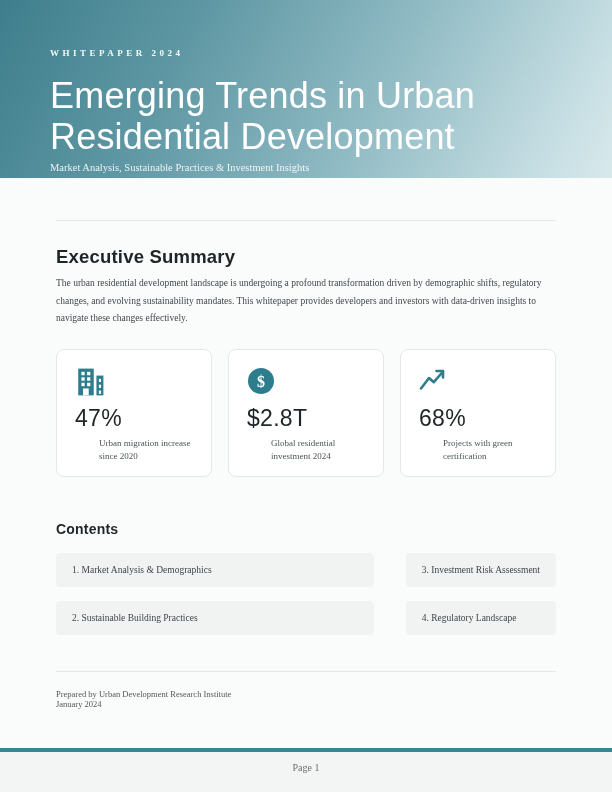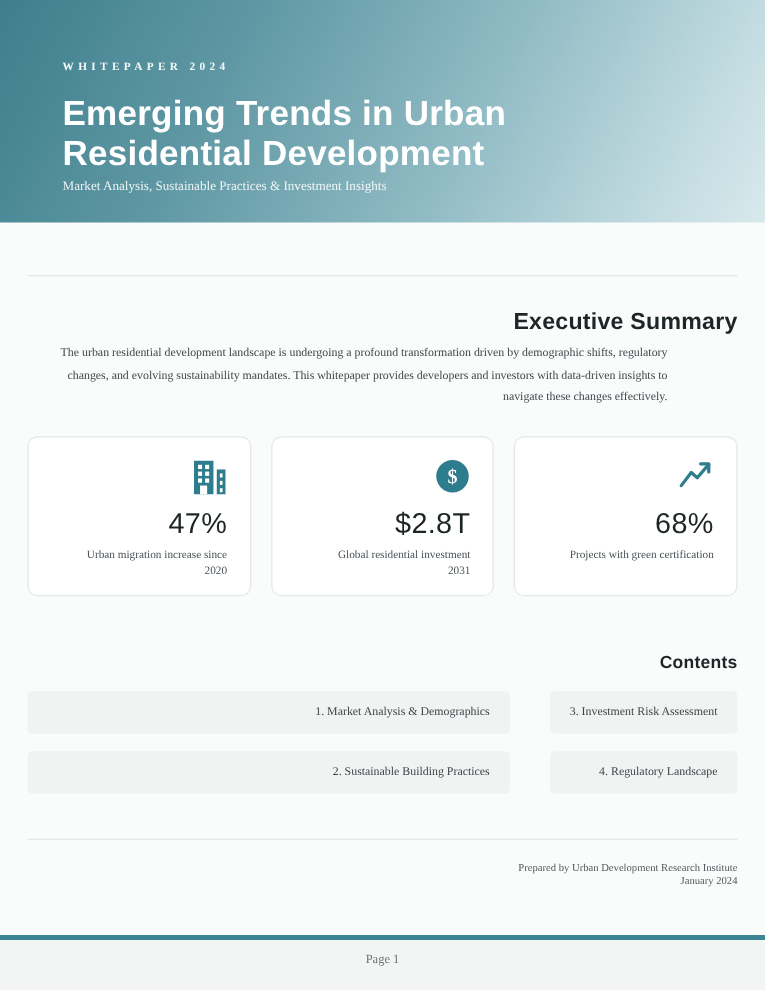--- a/index.html
+++ b/index.html
@@ -25,36 +25,36 @@
   }
   .kicker {
     font-size: 9px;
     font-weight: bold;
     letter-spacing: 3.5px;
     font-family: "Liberation Serif", serif;
     color: rgba(255,255,255,0.95);
   }
   .hero-title {
     margin-top: 17px;
-    font-size: 28px;
+    font-size: 36px;
     line-height: 1.14;
-    font-weight: bold;
+    font-weight: normal;
     letter-spacing: 0.2px;
     max-width: 480px;
     color: #ffffff;
   }
   .hero-subtitle {
     margin-top: 5px;
     font-family: "Liberation Serif", serif;
     font-size: 10.5px;
     color: rgba(255,255,255,0.88);
   }
 
   
-  .content { padding: 0 22px; text-align: right; }
+  .content { padding: 0 56px; }
   .top-divider {
     margin-top: 42px;
     border-top: 1px solid #e4e7e7;
   }
   .exec-heading {
     margin-top: 25px;
     font-size: 18.5px;
     font-weight: bold;
     color: #1e2527;
     letter-spacing: 0.2px;
@@ -206,21 +206,21 @@
       </div>
 
       <div class="stat-card">
         <div class="stat-icon">
           <svg width="28" height="28" viewBox="0 0 28 28" xmlns="http://www.w3.org/2000/svg">
             <circle cx="14" cy="14" r="13" fill="#2e7d8c"></circle>
             <text x="14" y="19.5" text-anchor="middle" font-family="Liberation Serif, serif" font-size="16" font-weight="bold" fill="#ffffff">$</text>
           </svg>
         </div>
         <div class="stat-value">$2.8T</div>
-        <div class="stat-label">Global residential investment 2031</div>
+        <div class="stat-label">Global residential investment 2024</div>
       </div>
 
       <div class="stat-card">
         <div class="stat-icon">
           <svg width="28" height="26" viewBox="0 0 28 24" xmlns="http://www.w3.org/2000/svg">
             <path d="M2 20.5 L10 10 L14.8 14.2 L24 3.5" fill="none" stroke="#2e7d8c" stroke-width="2.6" stroke-linecap="round" stroke-linejoin="round"></path>
             <path d="M17.5 3 L24 3 L24 9.5" fill="none" stroke="#2e7d8c" stroke-width="2.6" stroke-linecap="round" stroke-linejoin="round"></path>
           </svg>
         </div>
         <div class="stat-value">68%</div>

